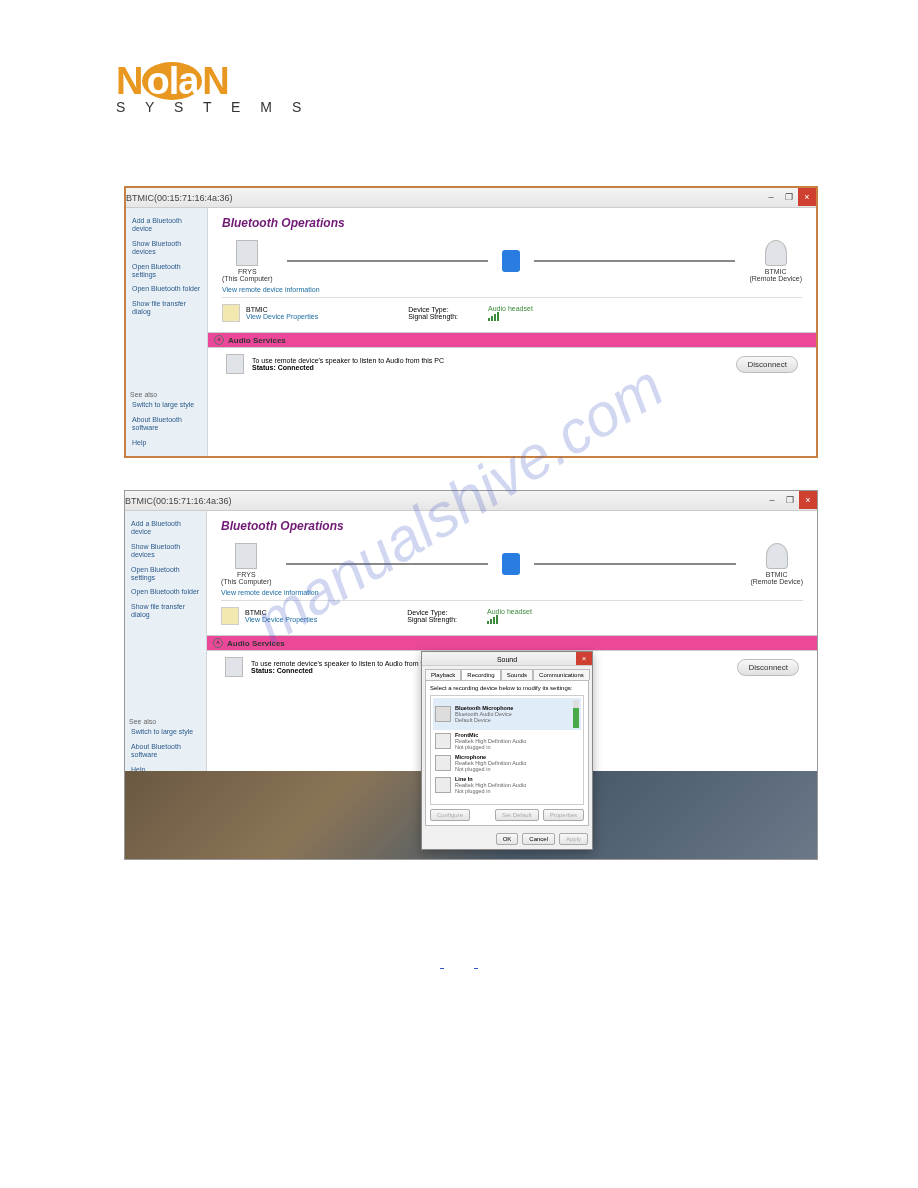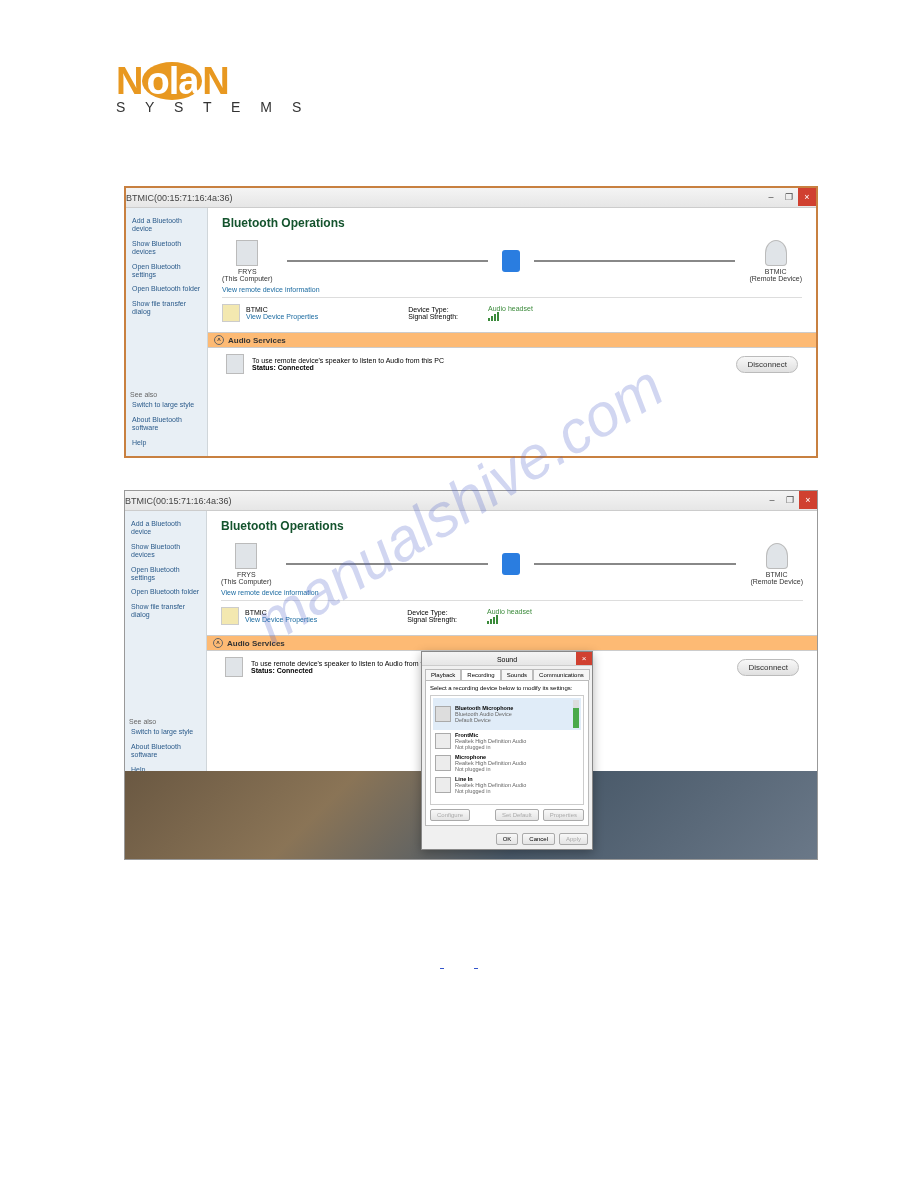--- a/index.html
+++ b/index.html
@@ -23,35 +23,35 @@
   .titlebar { height: 20px; background: linear-gradient(#f4f4f4,#e6e6e6); border-bottom: 1px solid #ccc; font-size: 9px; text-align: left; line-height: 20px; color: #444; position: relative; }
   .winbtns { position: absolute; right: 0; top: 0; display: flex; }
   .winbtn { width: 18px; height: 18px; font-size: 9px; display: flex; align-items: center; justify-content: center; color: #444; }
   .winbtn.close { background: #d04030; color: #fff; }
   .appbody { display: flex; height: calc(100% - 20px); }
   .sidebar { width: 82px; background: #e8eff5; border-right: 1px solid #d0d6da; padding: 6px 4px; font-size: 7px; color: #2a5a8a; display: flex; flex-direction: column; }
   .sb-item { padding: 3px 2px; cursor: pointer; line-height: 1.2; }
   .sb-spacer { flex: 1; }
   .sb-sec { font-size: 7px; color: #666; margin-top: 6px; }
   .mainpane { flex: 1; background: #fff; padding: 8px 14px; position: relative; }
-  .mp-title { color: #14532d; font-weight: bold; font-size: 12px; margin-bottom: 10px; }
+  .mp-title { color: #701a75; font-weight: bold; font-size: 12px; margin-bottom: 10px; font-style: italic; }
   .conn-row { display: flex; align-items: center; gap: 10px; margin-bottom: 4px; }
   .dev-col { text-align: center; font-size: 7px; color: #333; }
   .dev-icon { width: 22px; height: 26px; background: #e0e4e8; margin: 0 auto 2px auto; border: 1px solid #bbb; }
   .bt-icon { width: 18px; height: 22px; background: #2a7de0; border-radius: 3px; }
   .conn-line { flex: 1; border-top: 2px solid #888; margin: 0 4px; }
   .link7 { color: #1a6aa0; font-size: 7px; }
   .subrow { display: flex; align-items: center; gap: 30px; border-top: 1px solid #ddd; padding: 6px 0 4px 0; font-size: 7px; margin-top: 4px; }
   .subcol { display: flex; align-items: center; gap: 6px; }
   .mini-icon { width: 18px; height: 18px; background: #f3e8b0; border: 1px solid #ccc; }
   .green { color: #3a8a3a; }
   .sig { display: inline-flex; align-items: flex-end; gap: 1px; }
   .sig span { width: 2px; background: #3a8a3a; display: inline-block; }
   .sig span:nth-child(1){height:3px}.sig span:nth-child(2){height:5px}.sig span:nth-child(3){height:7px}.sig span:nth-child(4){height:9px}
-  .audio-hdr { background: #fdba74; border-top: 1px solid #ccc; border-bottom: 1px solid #ccc; padding: 2px 6px; font-size: 8px; font-weight: bold; color: #333; display: flex; align-items: center; gap: 4px; margin: 6px -14px 0 -14px; }
+  .audio-hdr { background: #ec4899; border-top: 1px solid #ccc; border-bottom: 1px solid #ccc; padding: 2px 6px; font-size: 8px; font-weight: bold; color: #333; display: flex; align-items: center; gap: 4px; margin: 6px -14px 0 -14px; }
   .circle { width: 10px; height: 10px; border: 1px solid #666; border-radius: 50%; font-size: 6px; display: flex; align-items: center; justify-content: center; }
   .svc-row { display: flex; align-items: center; padding: 6px 4px; gap: 8px; }
   .svc-icon { width: 18px; height: 20px; background: #e0e4e8; border: 1px solid #bbb; }
   .svc-text { font-size: 7px; flex: 1; }
   .disconnect-btn { background: linear-gradient(#f8f8f8,#e0e0e0); border: 1px solid #bbb; border-radius: 10px; padding: 3px 10px; font-size: 8px; color: #333; }
   .desktop-bg { position: absolute; left: 0; right: 0; bottom: 0; height: 88px; background: linear-gradient(135deg,#6a5842 0%,#8a7456 30%,#4a5a6a 60%,#6a7888 100%); }
   .sound-dlg { position: absolute; left: 296px; top: 160px; width: 172px; border: 1px solid #888; background: #f0f0f0; font-size: 7px; box-shadow: 0 3px 10px rgba(0,0,0,0.3); z-index: 5; }
   .dlg-title { background: linear-gradient(#f4f4f4,#e6e6e6); padding: 2px 6px; text-align: center; position: relative; border-bottom: 1px solid #ccc; height: 14px; line-height: 12px; }
   .dlg-close { position: absolute; right: 0; top: 0; width: 16px; height: 13px; background: #d04030; color: #fff; font-size: 8px; text-align: center; line-height: 13px; }
   .tabs { display: flex; background: #f0f0f0; padding: 3px 3px 0 3px; gap: 0; }

